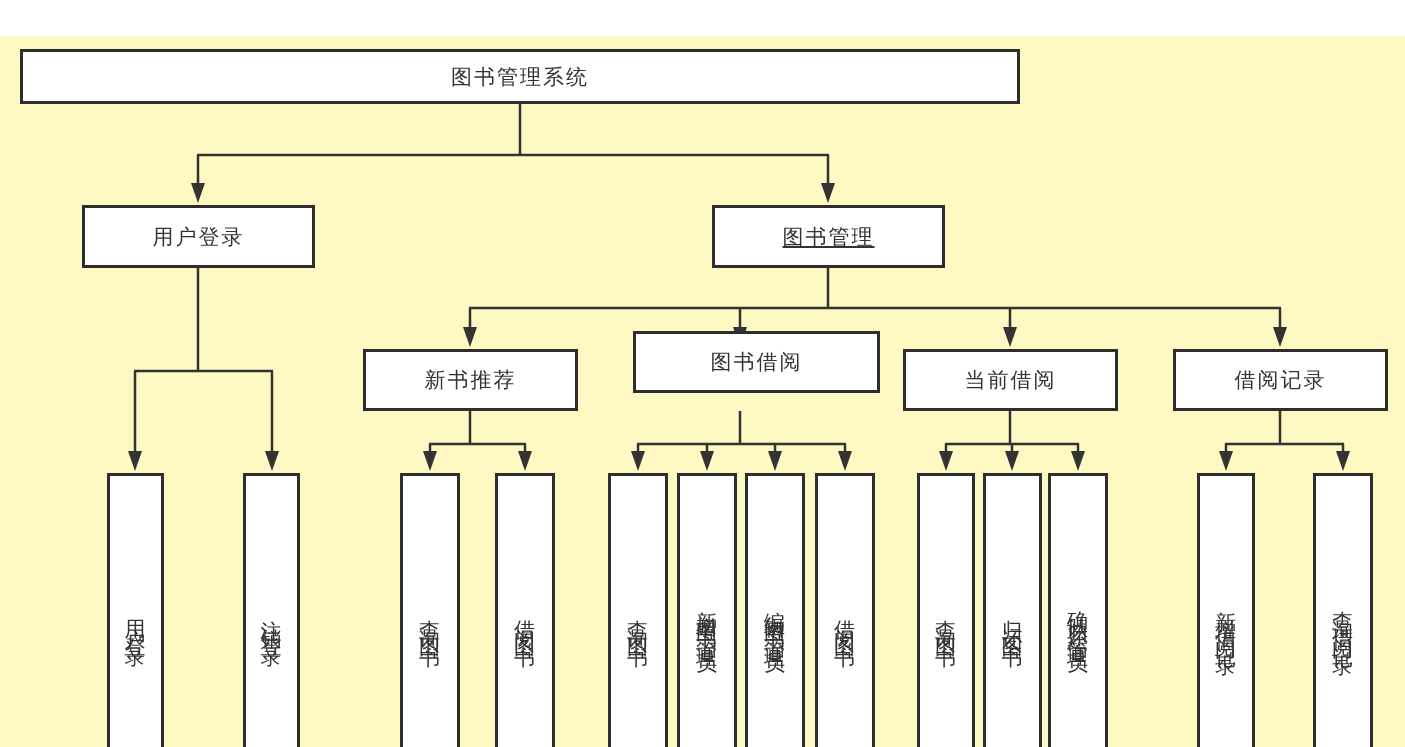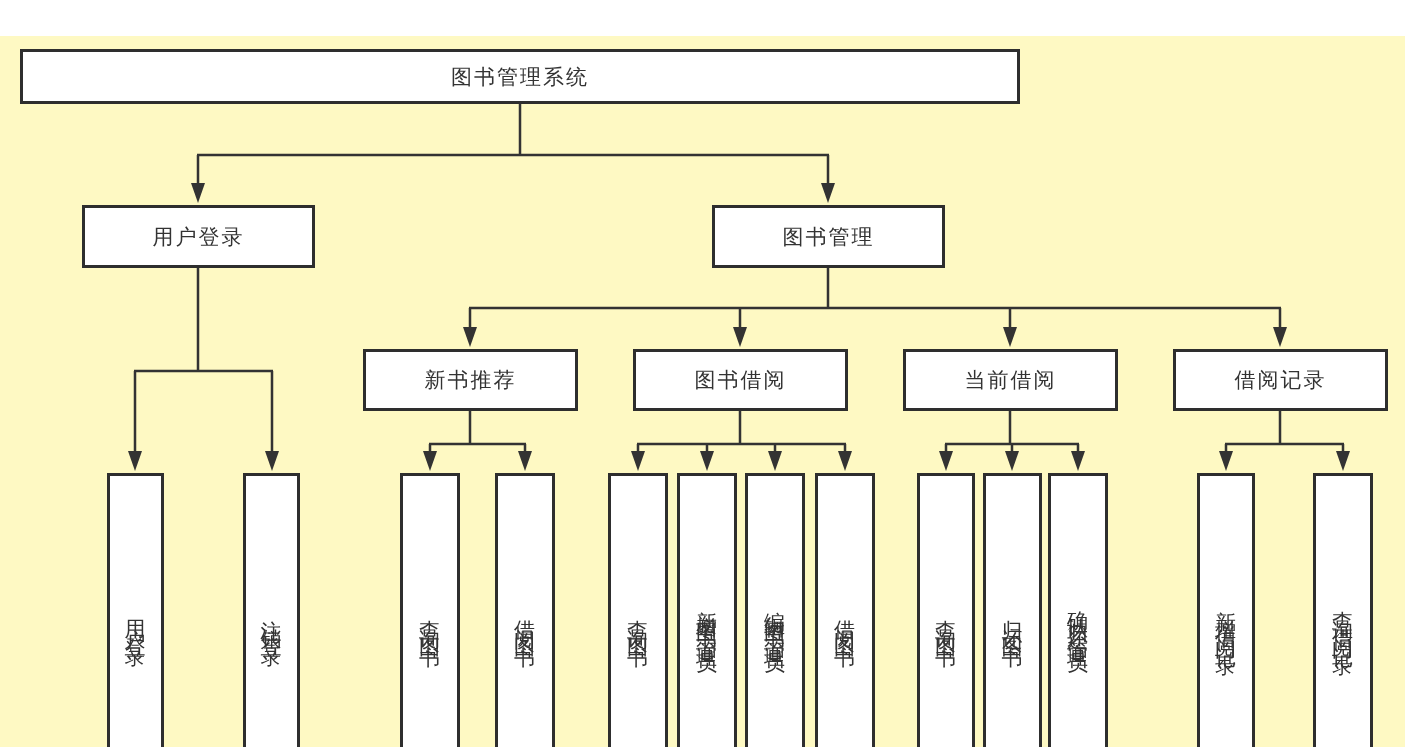--- a/index.html
+++ b/index.html
@@ -99,24 +99,24 @@
       <polygon points="1005,415 1019,415 1012,435"></polygon>
       <polygon points="1071,415 1085,415 1078,435"></polygon>
       <polygon points="1219,415 1233,415 1226,435"></polygon>
       <polygon points="1336,415 1350,415 1343,435"></polygon>
     </g>
   </svg>
 
   <div class="hbox" style="left:20px; top:13px; width:1000px; height:55px;">图书管理系统</div>
 
   <div class="hbox" style="left:82px; top:169px; width:233px; height:63px;">用户登录</div>
-  <div class="hbox" style="left:712px; top:169px; width:233px; height:63px;">图书管理</div>
+  <div class="hbox" style="left:712px; top:169px; width:233px; height:63px;text-decoration:underline;">图书管理</div>
 
   <div class="hbox" style="left:363px; top:313px; width:215px; height:62px;text-align:center;">新书推荐</div>
-  <div class="hbox" style="left:633px; top:313px; width:215px; height:62px;">图书借阅</div>
+  <div class="hbox" style="left:633px; top:295px; width:247px; height:62px;">图书借阅</div>
   <div class="hbox" style="left:903px; top:313px; width:215px; height:62px;">当前借阅</div>
   <div class="hbox" style="left:1173px; top:313px; width:215px; height:62px;">借阅记录</div>
 
   <div class="leaf" style="left:107px; width:57px;">用户登录</div>
   <div class="leaf" style="left:243px; width:57px;">注销登录</div>
 
   <div class="leaf" style="left:400px; width:60px;">查询图书</div>
   <div class="leaf" style="left:495px; width:60px;">借阅图书</div>
 
   <div class="leaf" style="left:608px; width:60px;">查询图书</div>

